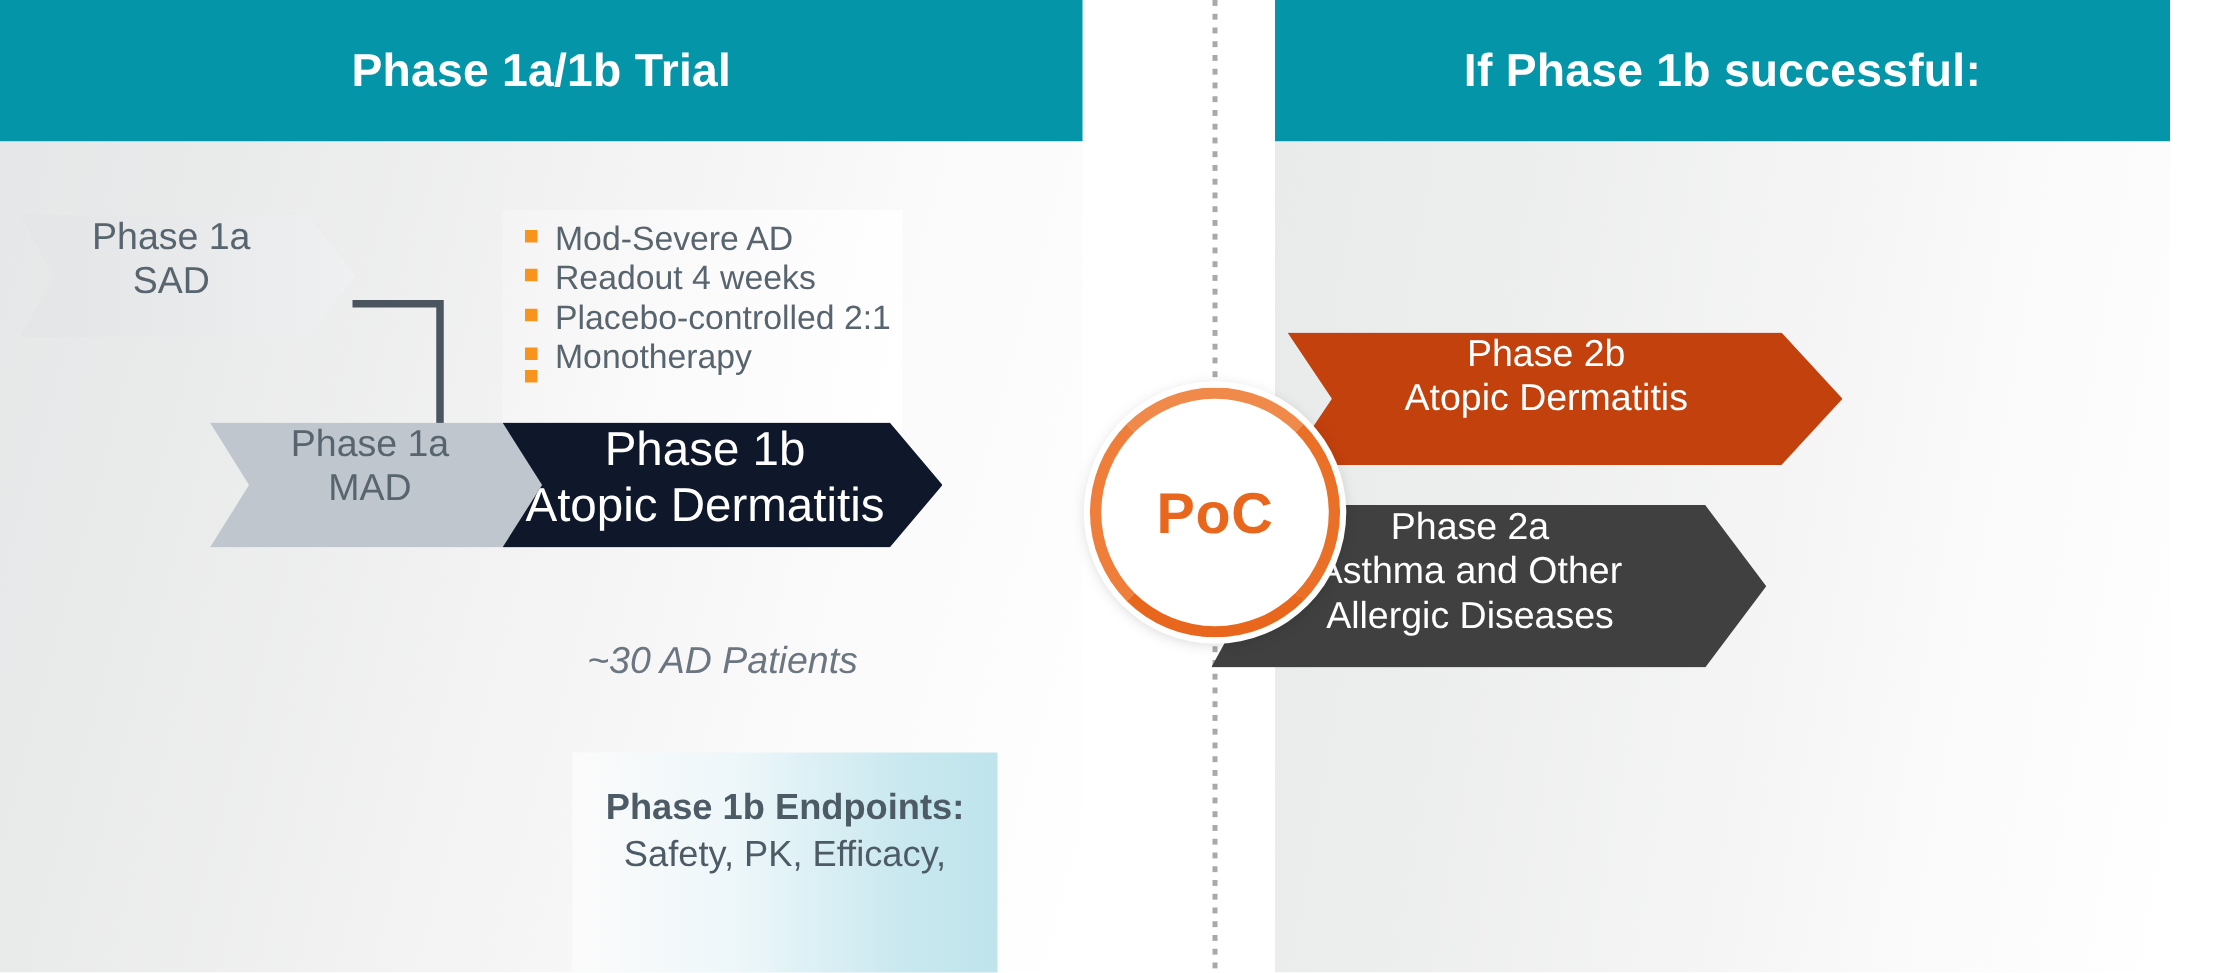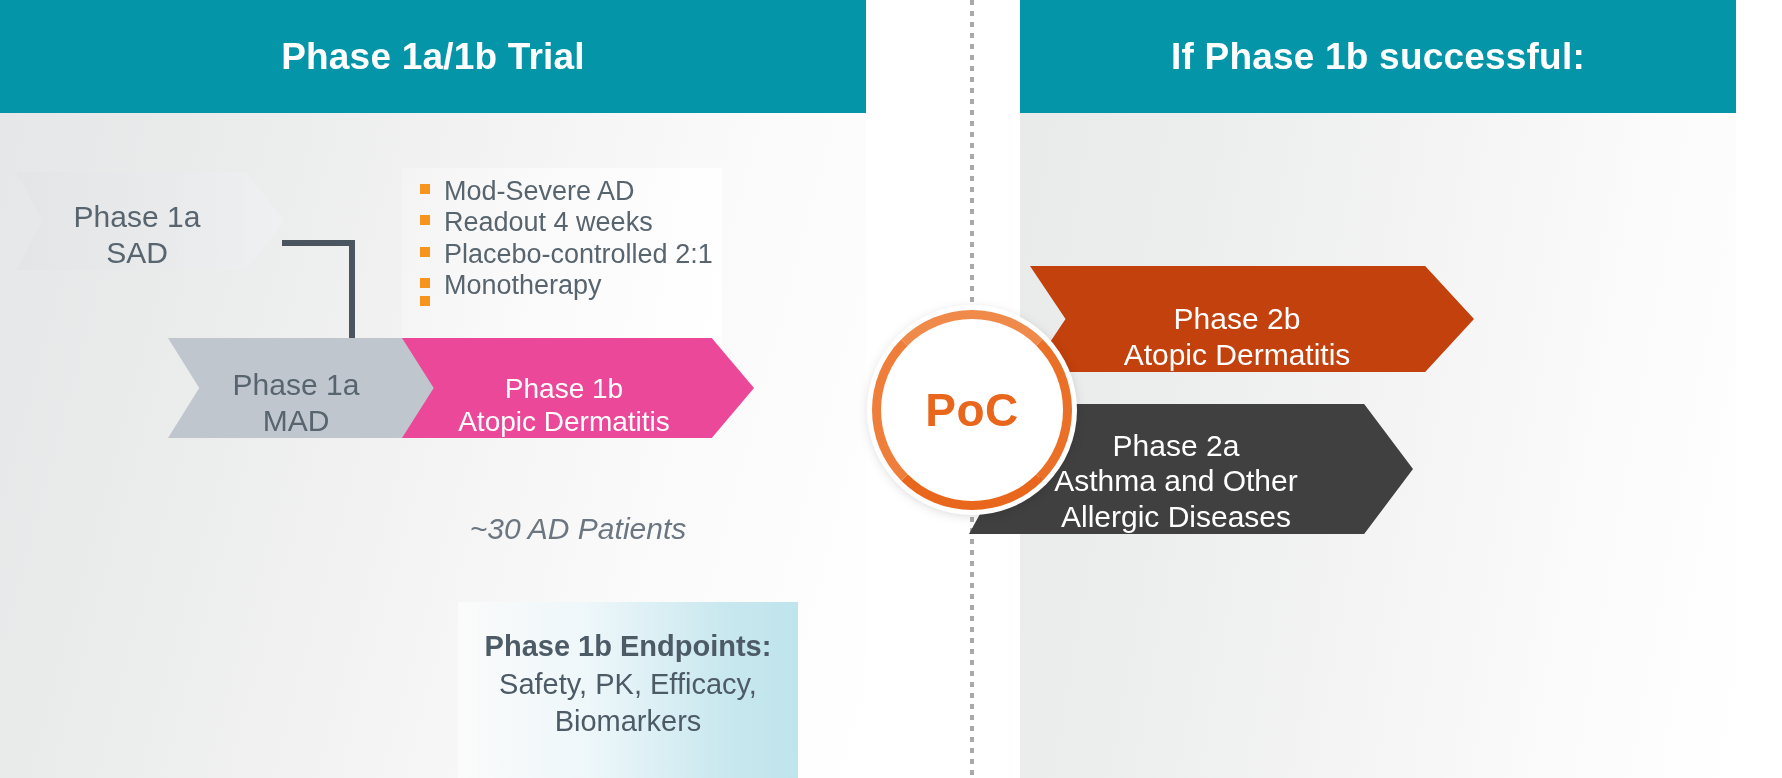--- a/index.html
+++ b/index.html
@@ -37,21 +37,21 @@
   
   #divider{
     position:absolute;left:970px;top:0;width:4px;height:778px;
     background-image:linear-gradient(to bottom,#a7a9ac 0 5px,rgba(0,0,0,0) 5px 11px);
     background-size:4px 11px;
   }
 
   
   .chev{
     position:absolute;
-    display:flex;align-items:flex-end;justify-content:center;
+    display:flex;align-items:flex-start;justify-content:center;
     text-align:center;line-height:1.18;
     box-sizing:border-box;
   }
   .chev .lbl{display:block;white-space:pre-line;}
 
   #chev-sad{
     left:16px;top:172px;width:268px;height:98px;
     background:linear-gradient(90deg,#e4e5e7 0%,#e9eaec 55%,#eef0f1 100%);
     clip-path:polygon(0 0, 86% 0, 100% 50%, 86% 100%, 0 100%, 10% 50%);
     color:#58656e;font-size:30px;
@@ -59,23 +59,23 @@
   }
   #chev-mad{
     left:168px;top:338px;width:284px;height:100px;
     background:#bfc6ce;
     clip-path:polygon(0 0, 85% 0, 100% 50%, 85% 100%, 0 100%, 11% 50%);
     color:#58656e;font-size:30px;
     padding-right:28px;
   }
   #chev-1b{
     left:402px;top:338px;width:352px;height:100px;
-    background:#ec4899;
+    background:#0f172a;
     clip-path:polygon(0 0, 88% 0, 100% 50%, 88% 100%, 0 100%, 9% 50%);
-    color:#ffffff;font-size:28px;
+    color:#ffffff;font-size:38px;
     padding-right:28px;
   }
   #chev-2b{
     left:1030px;top:266px;width:444px;height:106px;
     background:#c2410c;
     clip-path:polygon(0 0, 89% 0, 100% 50%, 89% 100%, 0 100%, 8% 50%);
     color:#ffffff;font-size:30px;
     padding-right:30px;
   }
   #chev-2a{
@@ -194,21 +194,20 @@
 
     <div class="chev" id="chev-1b">
       <span class="lbl"><span>Phase 1b</span><br><span>Atopic Dermatitis</span></span>
     </div>
 
     <div id="patients">~30 AD Patients</div>
 
     <div id="endpoints">
       <div class="ep-title">Phase 1b Endpoints:</div>
       <div class="ep-body">Safety, PK, Efficacy,</div>
-      <div class="ep-body">Biomarkers</div>
     </div>
   </div>
 
   <div id="divider"></div>
 
   <div class="panel right" id="panel-right">
     <div class="panel-body"></div>
 
     <div class="panel-header">
       <span class="htitle">If Phase 1b successful:</span>

